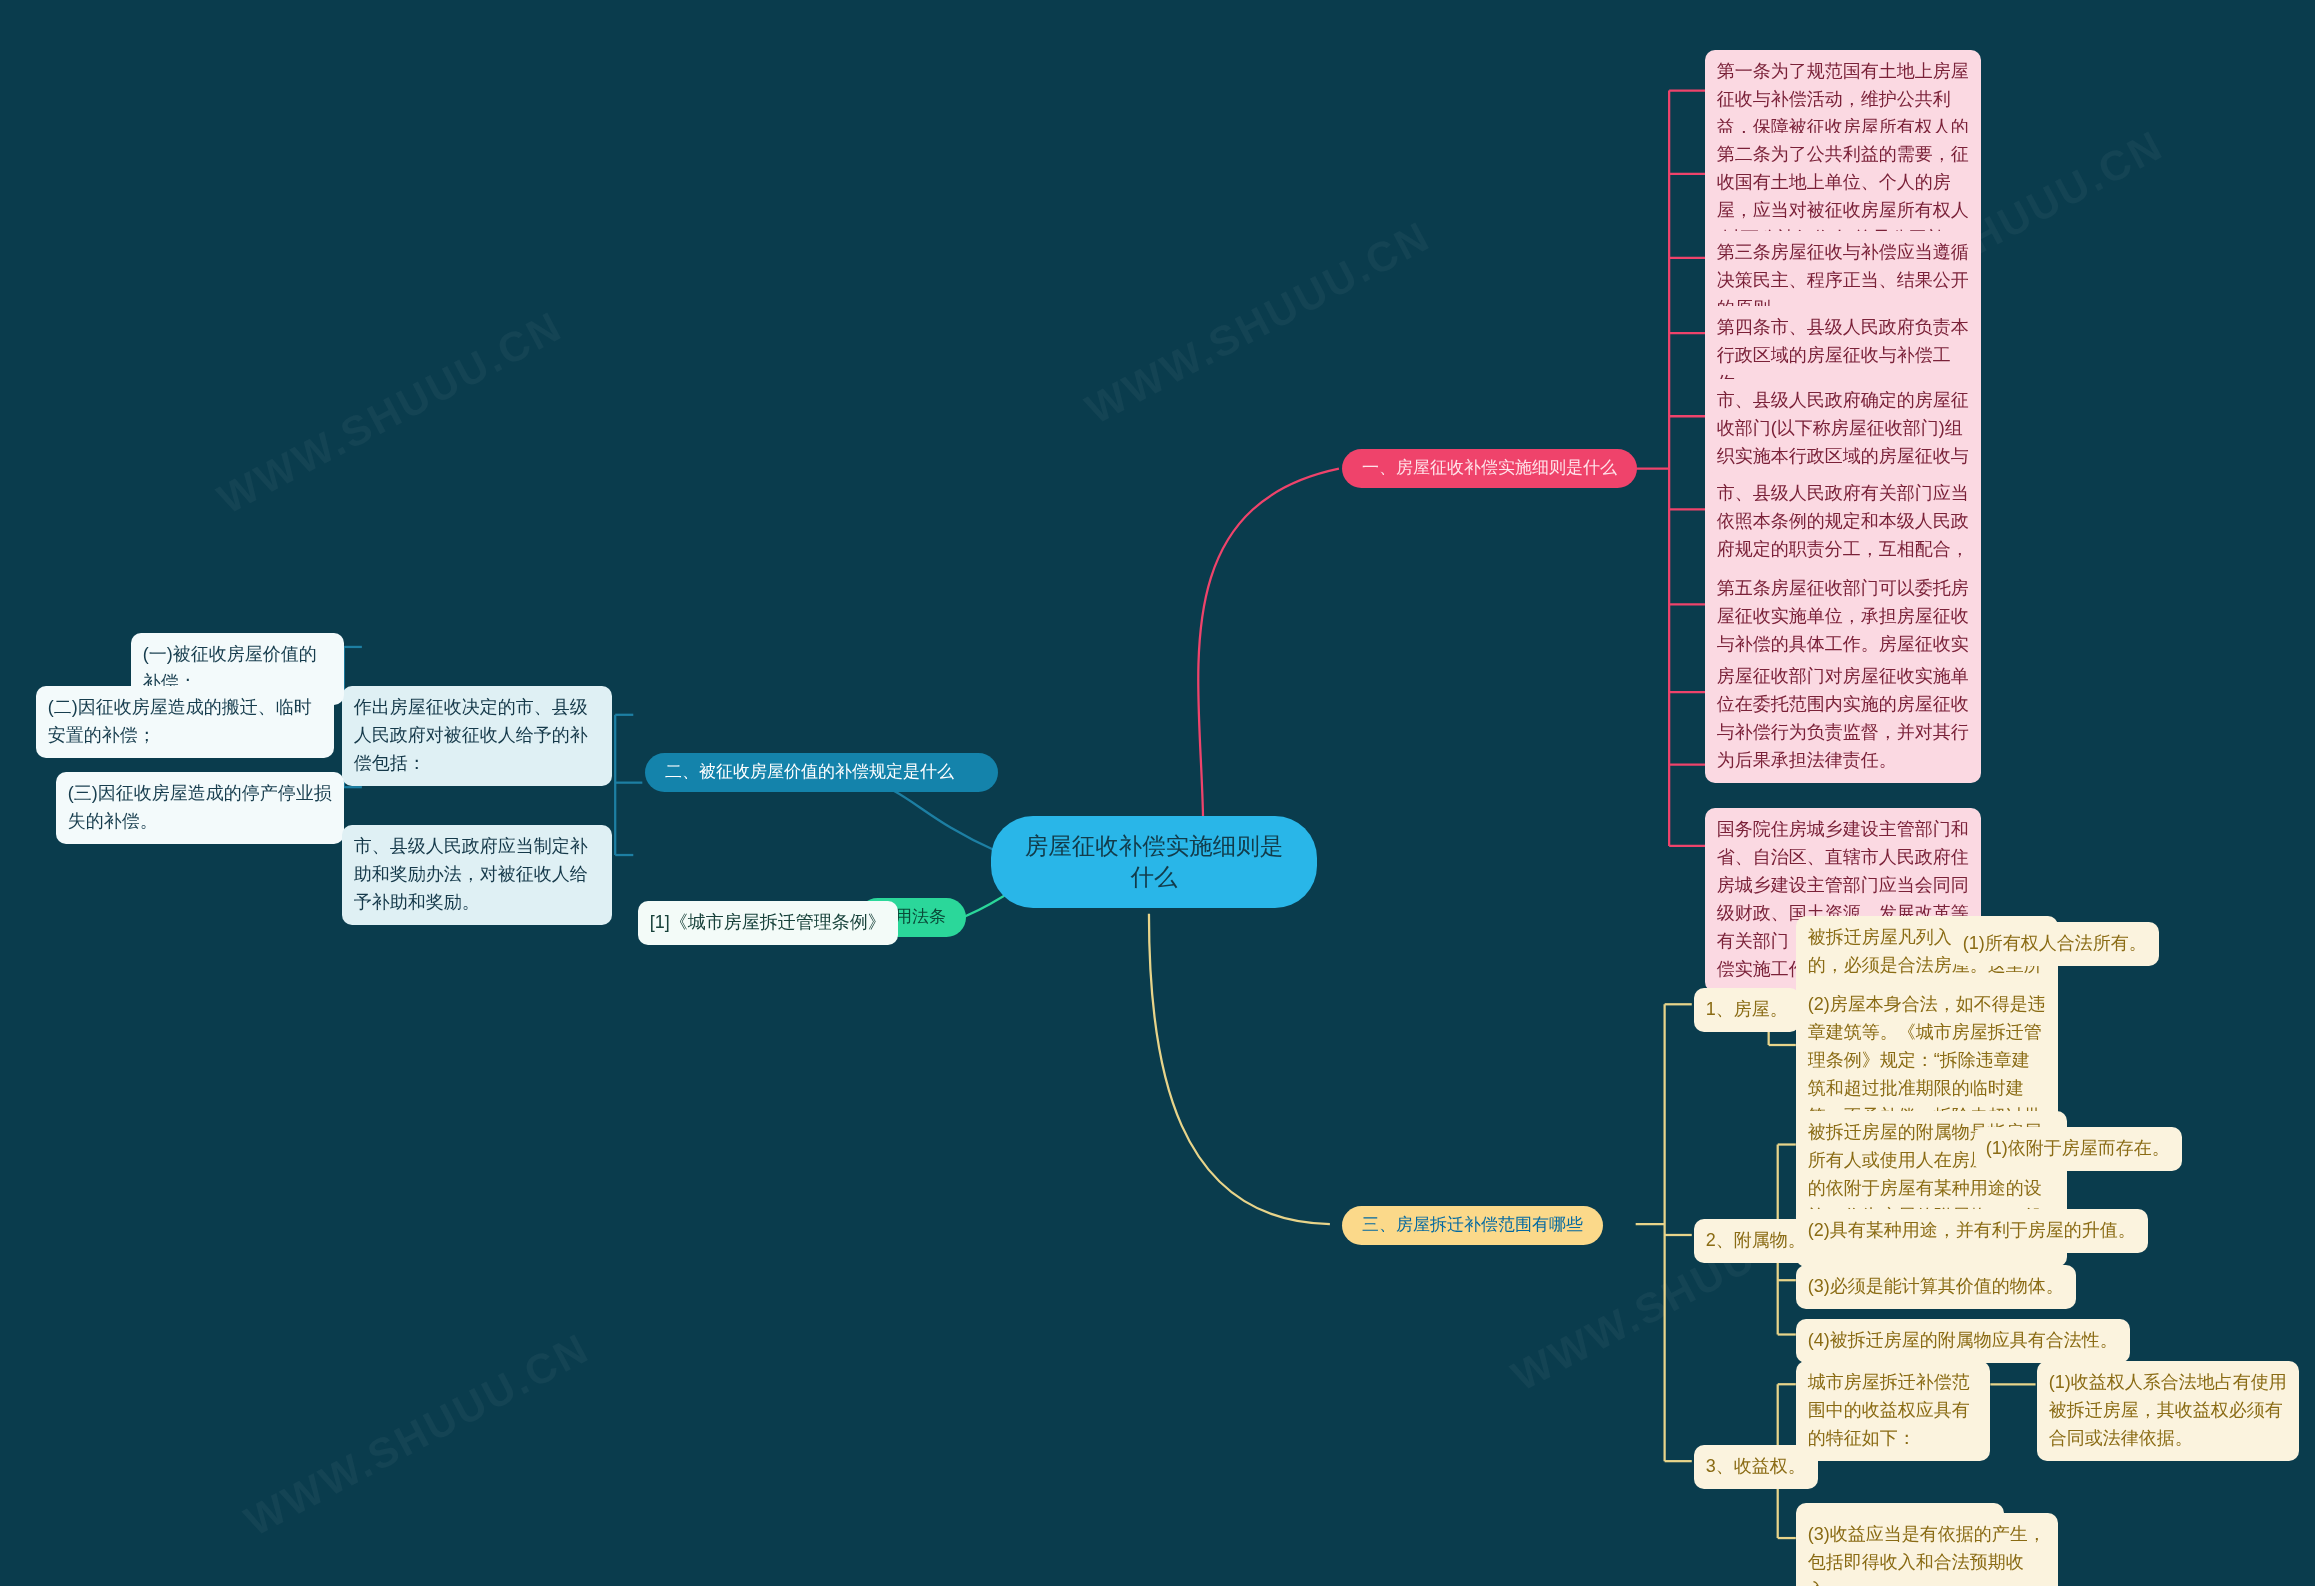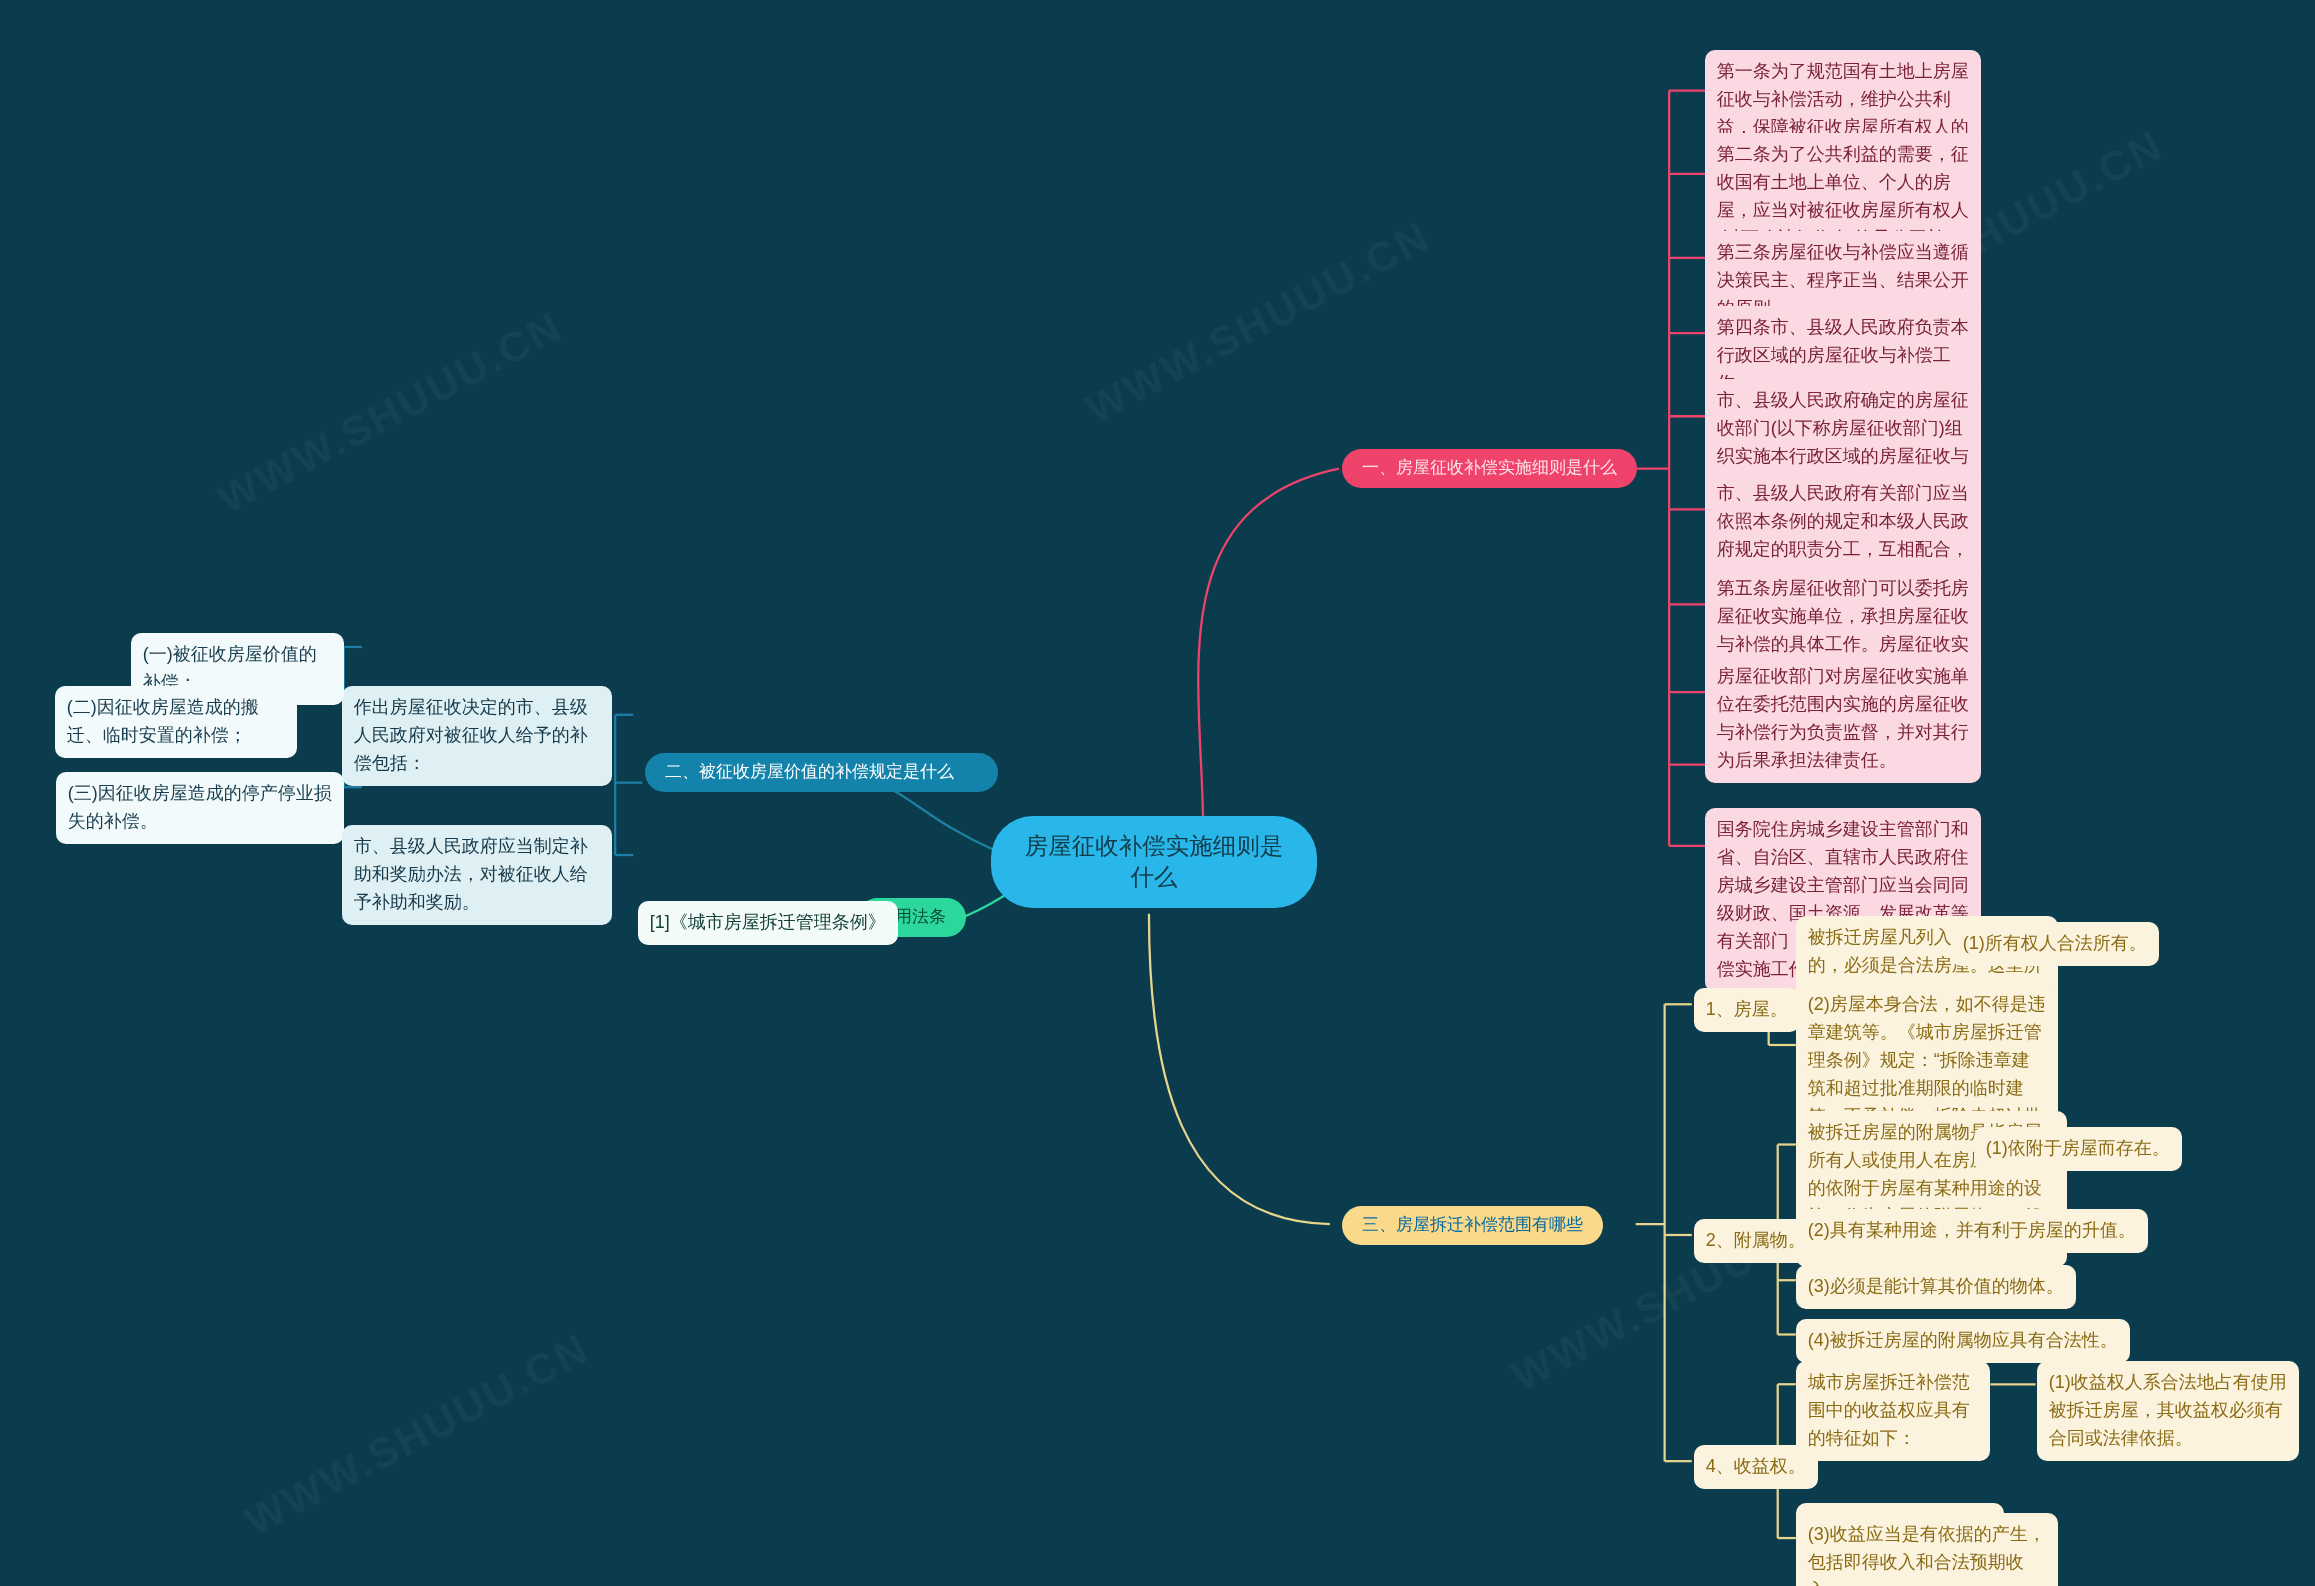--- a/index.html
+++ b/index.html
@@ -179,21 +179,21 @@
   <div class="node branch branch-blue" style="left:645px; top:753px;">
     <span class="txt">二、被征收房屋价值的补偿规定是什么</span>
   </div>
 
   <div class="node leaf leaf-ice" style="left:342px; top:686px; width:270px;">
     <span class="txt">作出房屋征收决定的市、县级人民政府对被征收人给予的补偿包括：</span>
   </div>
   <div class="node leaf leaf-white" style="left:131px; top:633px; width:213px;">
     <span class="txt">(一)被征收房屋价值的补偿；</span>
   </div>
-  <div class="node leaf leaf-white" style="left:55px; top:686px; width:242px;">
+  <div class="node leaf leaf-white" style="left:36px; top:686px; width:298px;">
     <span class="txt">(二)因征收房屋造成的搬迁、临时安置的补偿；</span>
   </div>
   <div class="node leaf leaf-white" style="left:56px; top:772px; width:288px;">
     <span class="txt">(三)因征收房屋造成的停产停业损失的补偿。</span>
   </div>
   <div class="node leaf leaf-ice" style="left:342px; top:825px; width:270px;">
     <span class="txt">市、县级人民政府应当制定补助和奖励办法，对被征收人给予补助和奖励。</span>
   </div>
 
   <div class="node branch branch-green" style="left:858px; top:898px;">
@@ -233,21 +233,21 @@
     <span class="txt">(2)具有某种用途，并有利于房屋的升值。</span>
   </div>
   <div class="node leaf leaf-cream" style="left:1796px; top:1265px;">
     <span class="txt">(3)必须是能计算其价值的物体。</span>
   </div>
   <div class="node leaf leaf-cream" style="left:1796px; top:1319px;">
     <span class="txt">(4)被拆迁房屋的附属物应具有合法性。</span>
   </div>
 
   <div class="node leaf leaf-cream" style="left:1694px; top:1445px;">
-    <span class="txt">4、收益权。</span>
+    <span class="txt">3、收益权。</span>
   </div>
   <div class="node leaf leaf-cream" style="left:1796px; top:1361px; width:194px;">
     <span class="txt">城市房屋拆迁补偿范围中的收益权应具有的特征如下：</span>
   </div>
   <div class="node leaf leaf-cream" style="left:2037px; top:1361px; width:262px;">
     <span class="txt">(1)收益权人系合法地占有使用被拆迁房屋，其收益权必须有合同或法律依据。</span>
   </div>
   <div class="node leaf leaf-cream" style="left:1796px; top:1455px;margin-top:48px;">
     <span class="txt">(2)收益应当合法产生。</span>
   </div>

